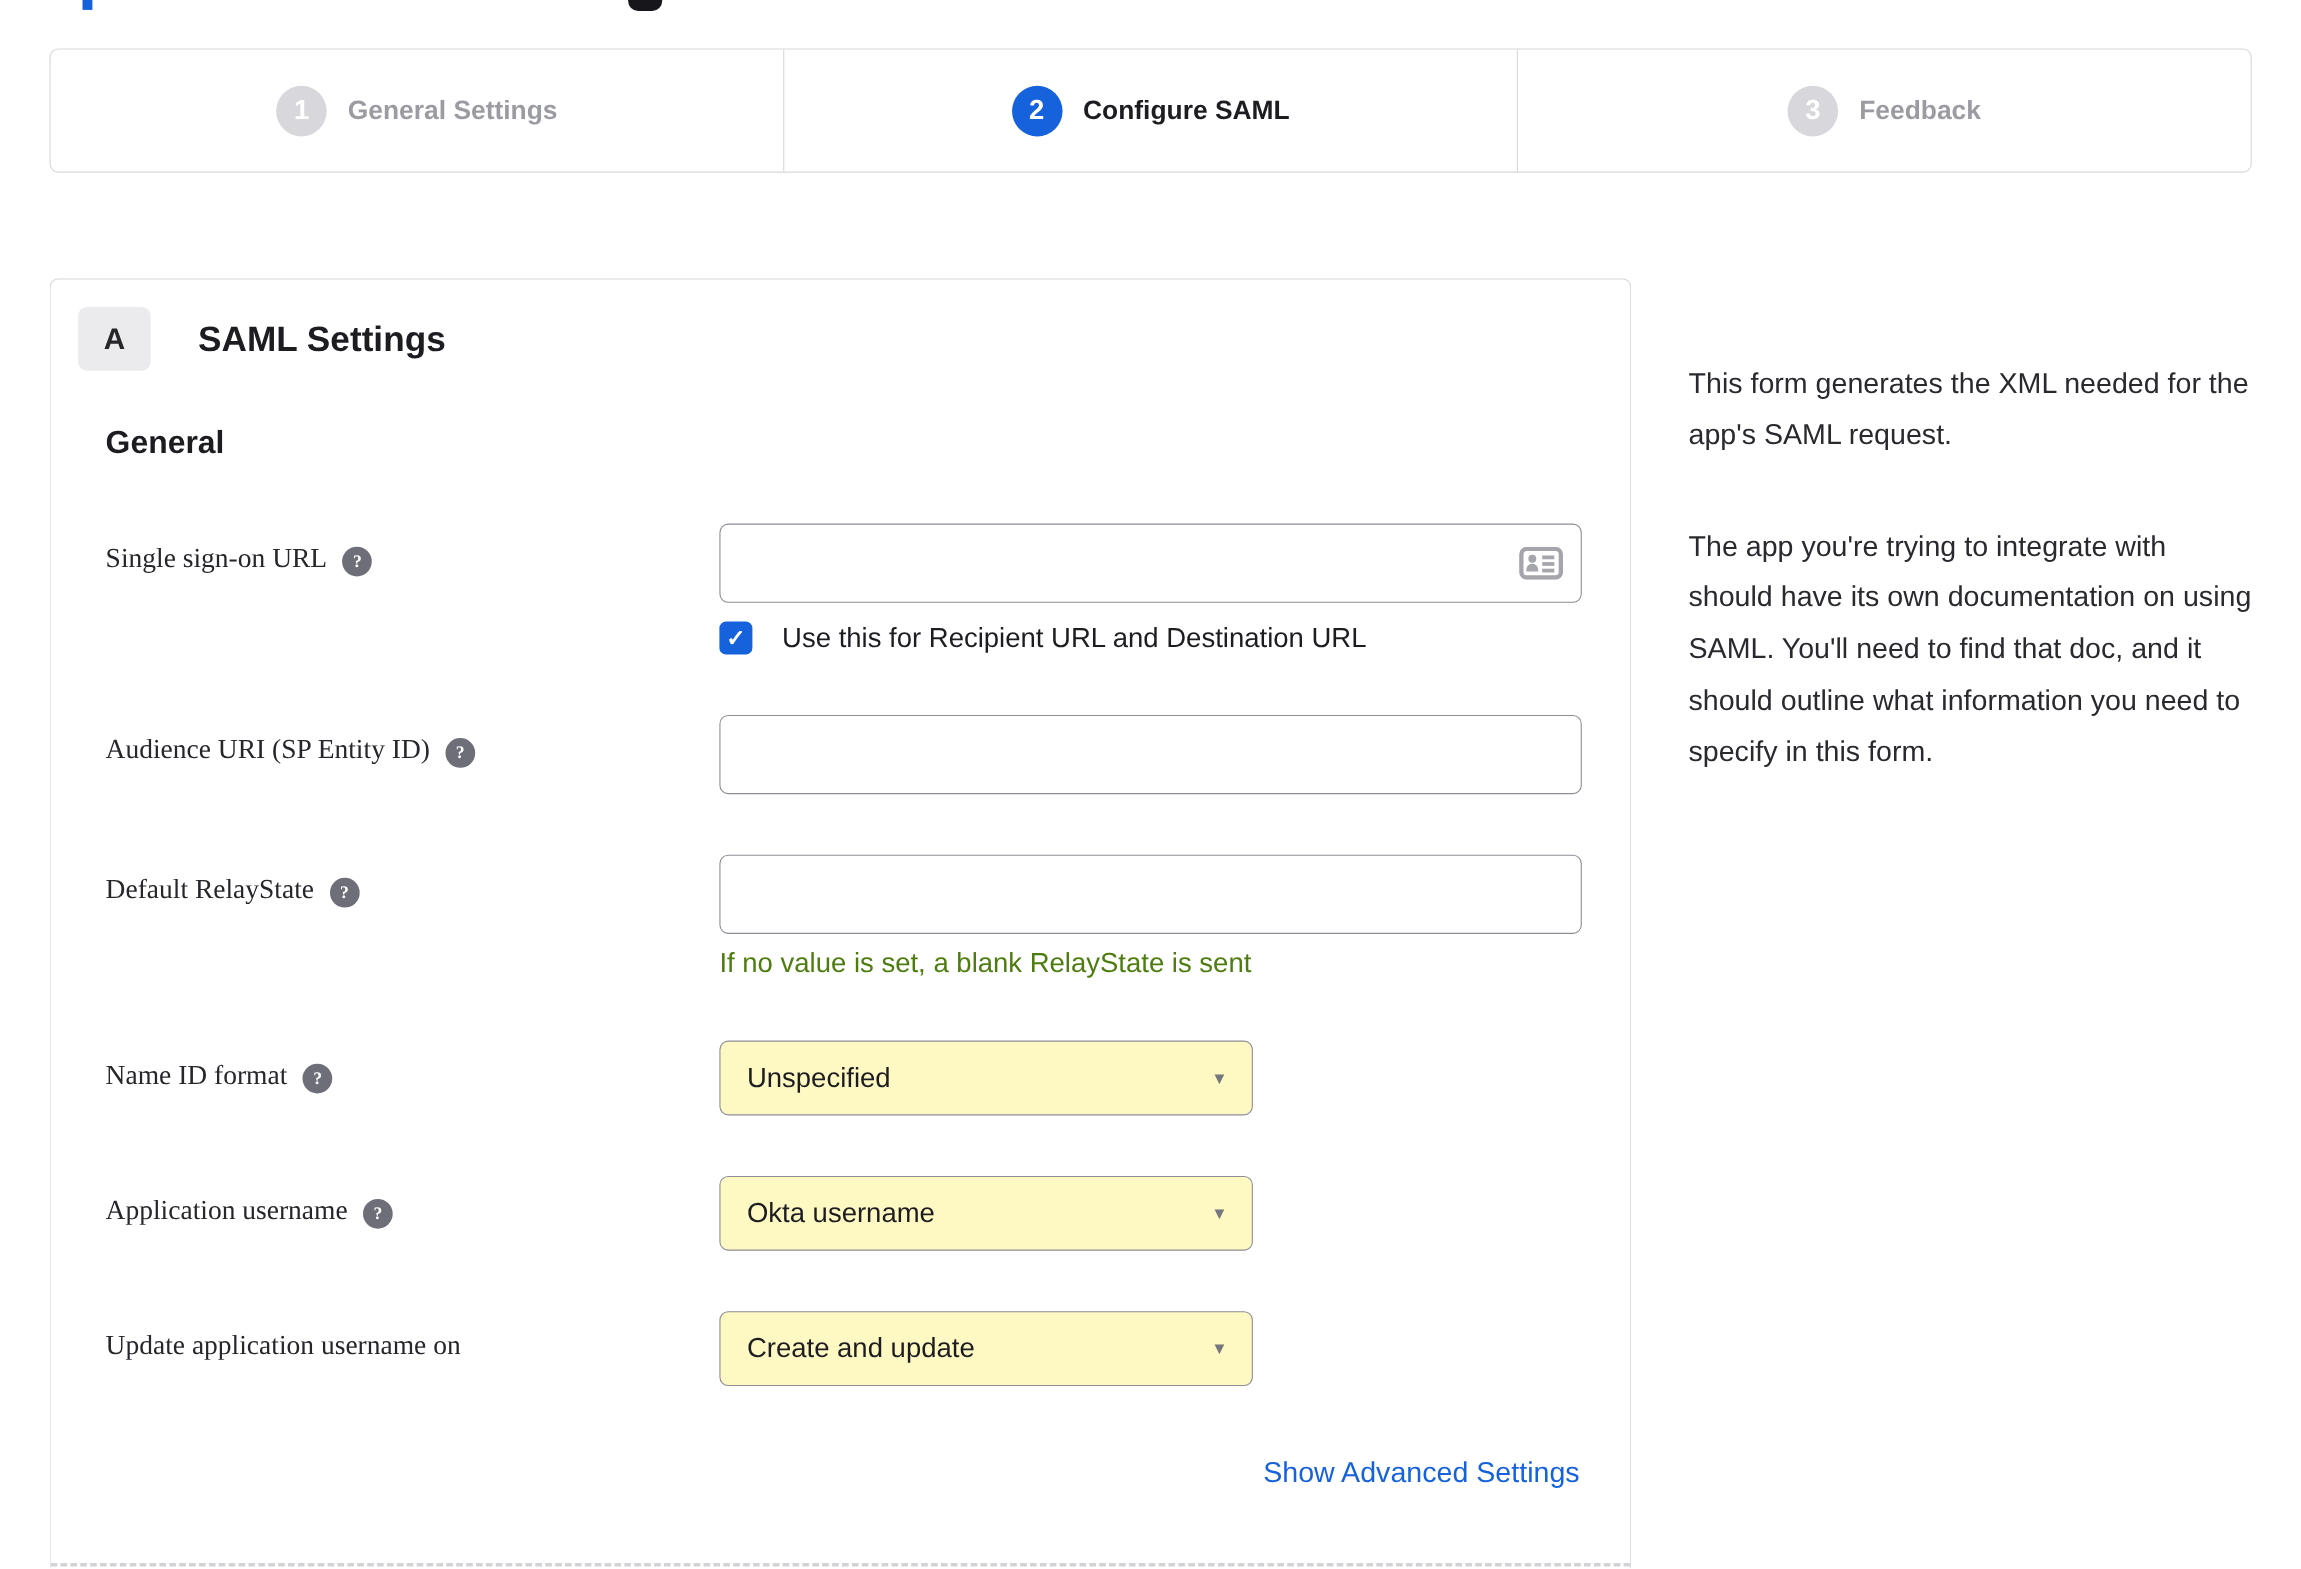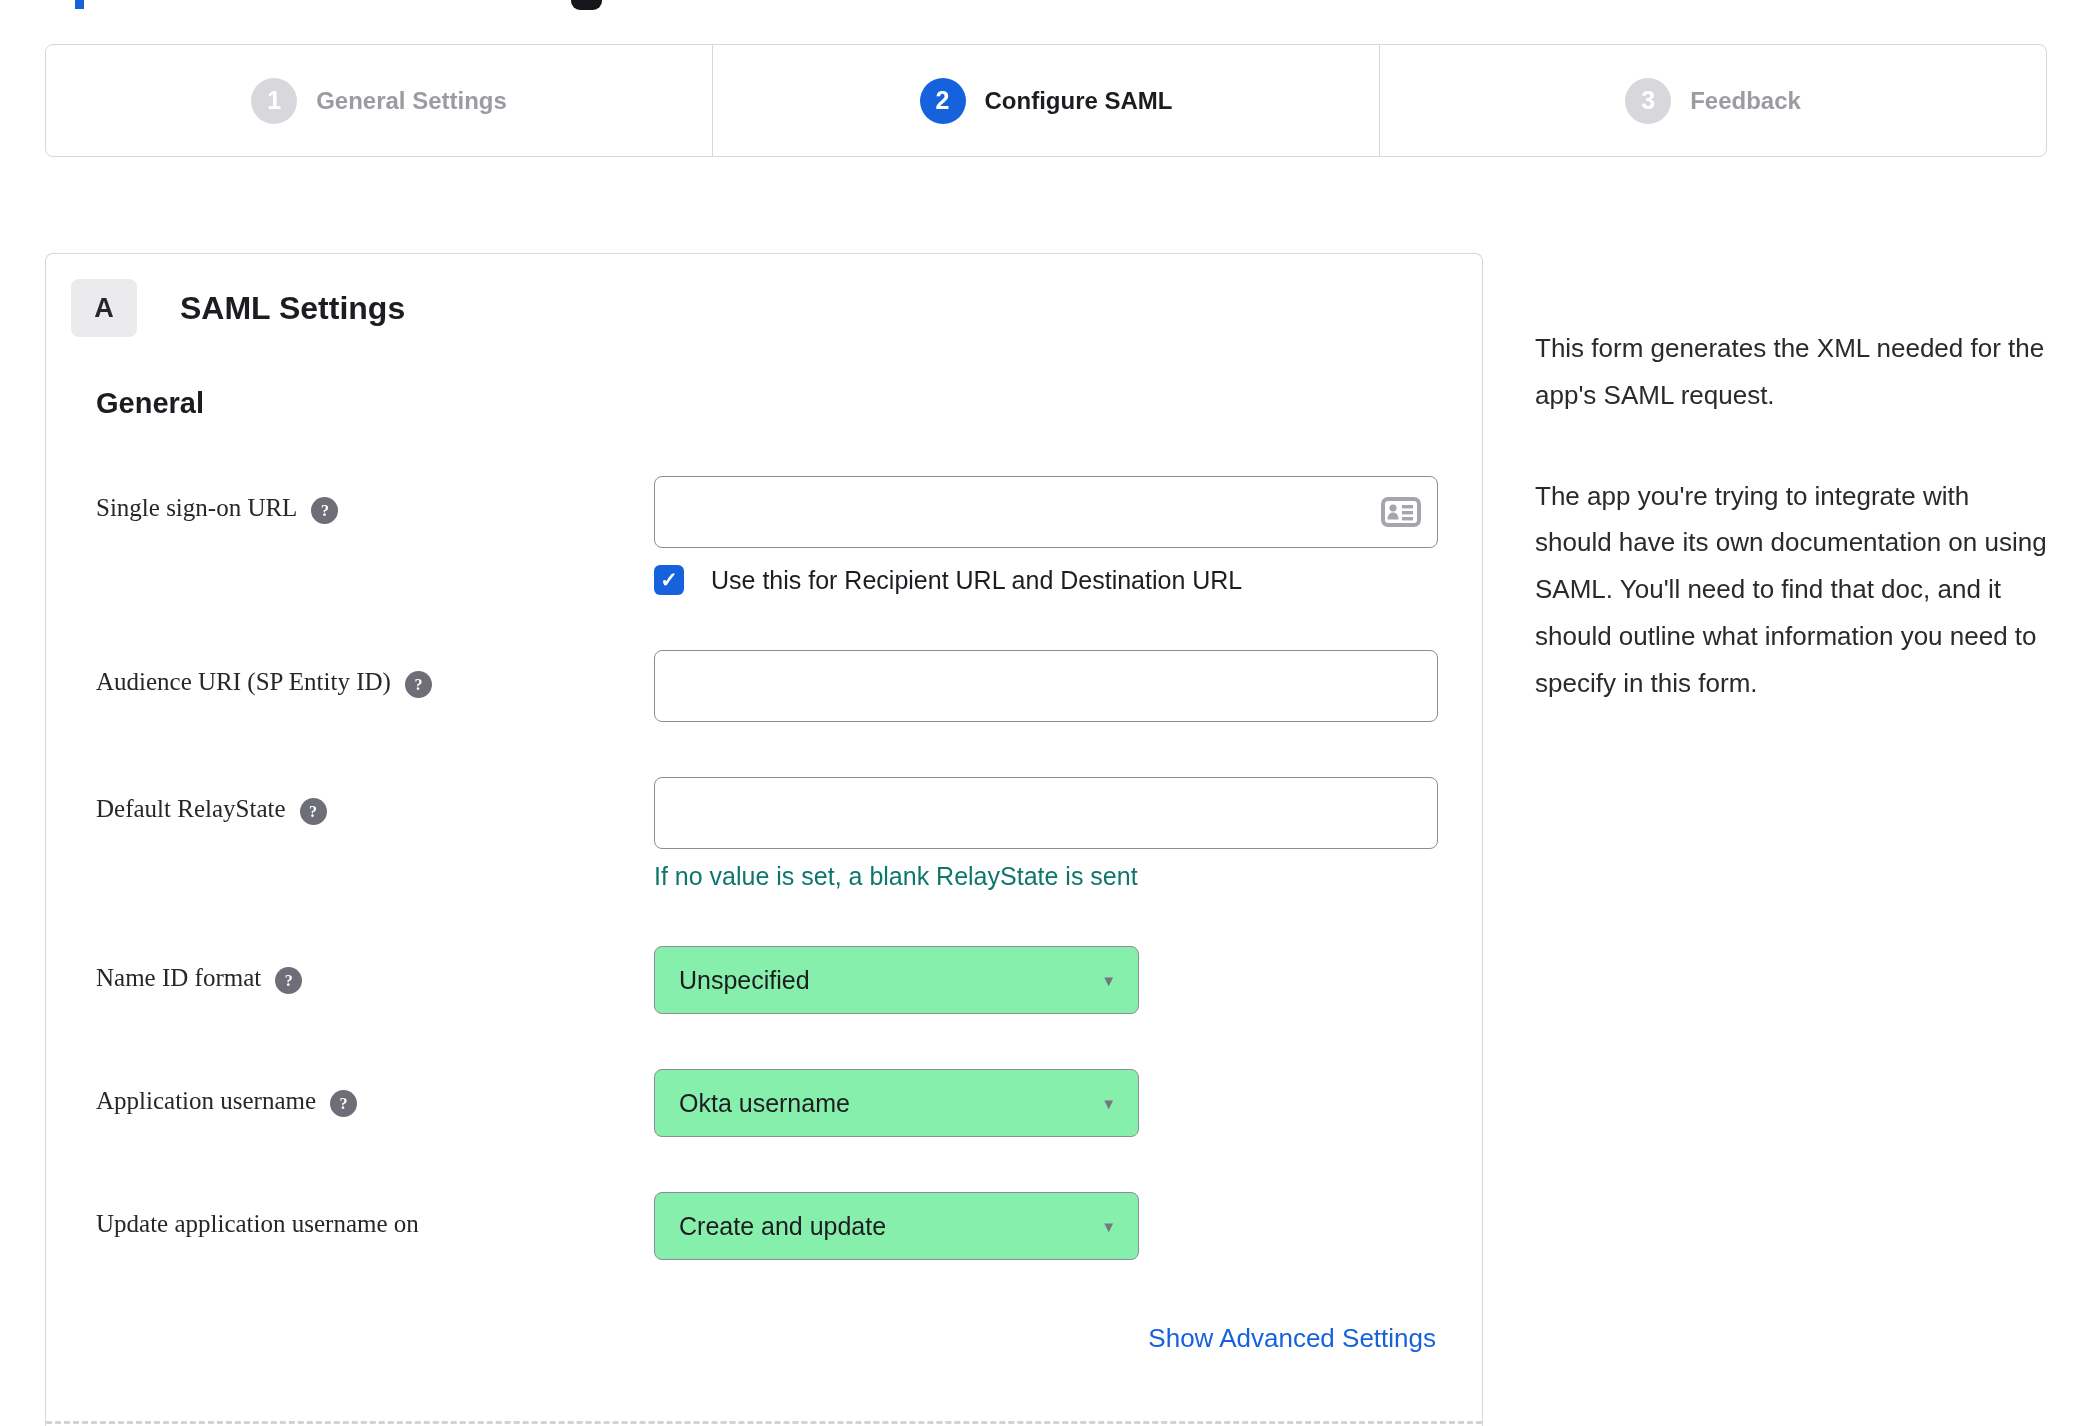--- a/index.html
+++ b/index.html
@@ -81,27 +81,27 @@
   .card-icon { position: absolute; right: 17px; top: 50%; transform: translateY(-50%); }
 
   .checkbox-row { display: flex; align-items: center; margin-top: 17px; }
   .checkbox {
     width: 30px; height: 30px; border-radius: 6px; background: #1662dd;
     color: #fff; display: flex; align-items: center; justify-content: center;
     font-size: 21px; font-weight: bold; cursor: pointer; flex: none;
   }
   .checkbox-label { margin-left: 27px; font-size: 25px; color: #1d1d21; }
 
-  .hint { margin-top: 13px; font-size: 25px; color: #0f766e; }
+  .hint { margin-top: 13px; font-size: 25px; color: #4d7c0f; }
 
   .select {
     width: 485px; height: 68px;
     border: 1px solid #8d8d95; border-radius: 8px;
     display: flex; align-items: center; padding: 0 50px 0 24px;
-    font-size: 25px; color: #1d1d21; background: #86efac;
+    font-size: 25px; color: #1d1d21; background: #fef9c3;
     position: relative; cursor: pointer;
   }
   .select-arrow { position: absolute; right: 22px; color: #76767e; font-size: 15px; }
 
   .advanced-row { margin: 63px 46px 0 0; text-align: right; }
   .advanced-link { color: #1662dd; font-size: 26px; text-decoration: none; cursor: pointer; }
 
   .dashed-divider { position: absolute; bottom: 2px; left: 0; width: 100%; border-top: 3px dashed #d2d2d7; }
 
   

